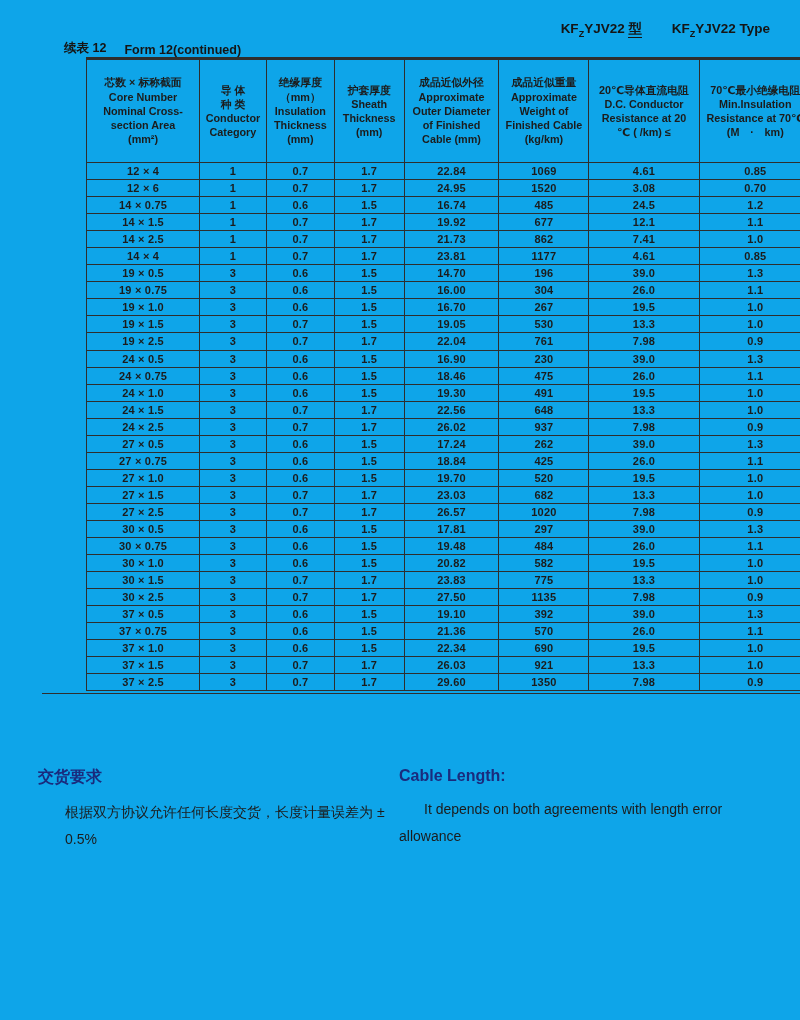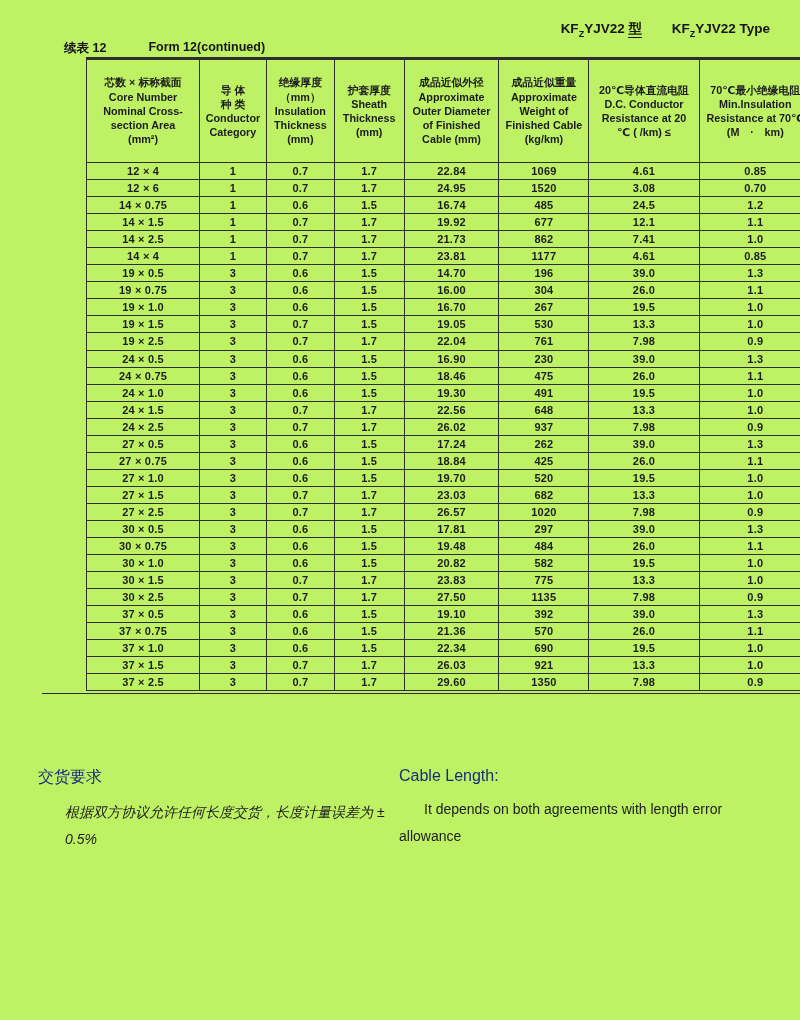--- a/index.html
+++ b/index.html
@@ -1,42 +1,42 @@
 <!DOCTYPE html>
 <html><head>
 <meta charset="utf-8">
 <style>
   html,body{margin:0;padding:0;}
   body{font-family:"Liberation Sans","DejaVu Sans",sans-serif;}
-  .page{position:relative;width:800px;height:1020px;background:#bef264;overflow:hidden;color:#1C1C1C;}
+  .page{position:relative;width:800px;height:1020px;background:#0ea5e9;overflow:hidden;color:#1C1C1C;}
 
   
   .type-title{position:absolute;top:20px;right:30px;font-size:13.5px;font-weight:700;color:#151515;white-space:nowrap;}
   .type-title .part{margin-left:26px;}
   .type-title .part:first-child{margin-left:0;}
   sub.z{font-size:9px;vertical-align:sub;}
   .u-line{border-bottom:1.5px solid #151515;padding-bottom:1px;}
 
-  .caption{position:absolute;top:40px;left:64px;font-size:12.5px;font-weight:700;color:#151515;display:flex;gap:42px;}
+  .caption{position:absolute;top:40px;left:64px;font-size:12.5px;font-weight:700;color:#151515;display:flex;gap:18px;align-items:flex-end;}
 
   
   .table-wrap{position:absolute;left:42px;top:57px;width:726px;border-bottom:1px solid #2E2E2E;padding-bottom:2px;padding-left:44px;}
   table{width:100%;border-collapse:collapse;table-layout:fixed;}
   th,td{border:1px solid #2E2E2E;text-align:center;vertical-align:middle;padding:0;}
   thead th{font-size:10.8px;font-weight:700;line-height:1.32;padding:5px 1px;height:92px;}
   tbody td{font-size:11px;font-weight:700;height:16.05px;letter-spacing:.2px;}
   table{border-top:3px solid #2E2E2E;}
 
   
   .note{position:absolute;top:767px;}
   .note-delivery{left:38px;width:360px;}
   .note-cable{left:399px;width:352px;}
-  .note h2{margin:0;font-size:16px;font-weight:400;color:#1A2B7D;}
+  .note h2{margin:0;font-size:16px;font-weight:700;color:#1A2B7D;}
   .note .body{margin-top:11px;font-size:14px;line-height:27px;color:#1C1C1C;}
-  .note-delivery .body{padding-left:27px;font-style:italic;}
+  .note-delivery .body{padding-left:27px;}
   .note-cable .body .first-line{text-indent:25px;}
 </style>
 </head>
 <body>
 
 <div class="page">
 
   <div class="type-title">
     <span class="part"><span>KF</span><sub class="z">Z</sub><span>YJV22 </span><span class="u-line">型</span></span>
     <span class="part"><span>KF</span><sub class="z">Z</sub><span>YJV22 </span><span>Type</span></span>

